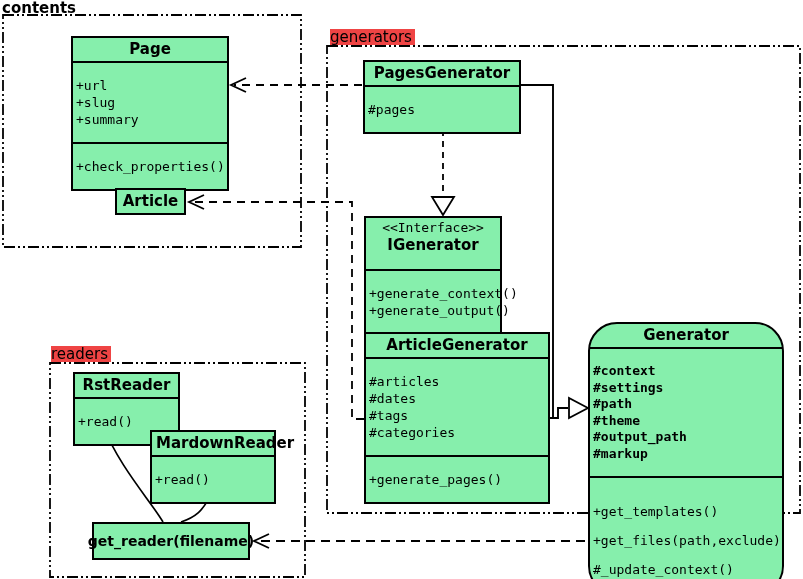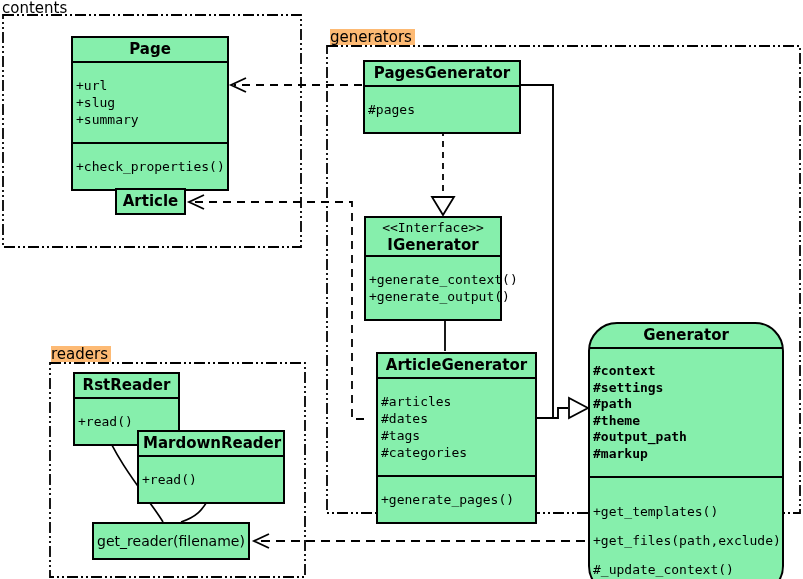--- a/index.html
+++ b/index.html
@@ -4,40 +4,40 @@
 <style>
   html,body{margin:0;padding:0;background:#fff;}
   .stage{
     position:relative;width:803px;height:579px;background:#ffffff;
     font-family:"DejaVu Sans",sans-serif;color:#000;overflow:hidden;
   }
   .stage svg{position:absolute;left:0;top:0;}
   
   .pkg-label{
     position:absolute;font:15px "DejaVu Sans",sans-serif;line-height:16px;
-    background:#fdba74;padding:0 3px 0 0;white-space:nowrap;
+    background:#ef4444;padding:0 3px 0 0;white-space:nowrap;
   }
-  .pkg-label.nobg{background:transparent;}
+  .pkg-label.nobg{background:transparent;font-weight:bold;}
   
   .cbox{
     position:absolute;box-sizing:border-box;background:#86efac;
     border:2px solid #000;
   }
   .ctitle{
     font:bold 15px "DejaVu Sans",sans-serif;line-height:19px;text-align:center;
     padding:2px 4px;border-bottom:2px solid #000;white-space:nowrap;
   }
   .ctitle.noline{border-bottom:none;}
   .stereo{
     font:13px "DejaVu Sans Mono",monospace;line-height:16px;text-align:center;
     padding-top:2px;white-space:pre;
   }
   .stereo-name{
     font:bold 15px "DejaVu Sans",sans-serif;line-height:19px;text-align:center;
-    padding-bottom:0;white-space:nowrap;
+    padding-bottom:14px;white-space:nowrap;
   }
   .t-sep{border-bottom:2px solid #000;}
   .csec{padding:14px 0;}
   .csec.sep{border-bottom:2px solid #000;}
   .mem{
     font:13px "DejaVu Sans Mono",monospace;line-height:17px;
     padding:0 3px;white-space:pre;
   }
   .gen-attrs .mem{line-height:16.5px;font-weight:bold;}
   .gen-methods .mem{line-height:19px;margin-top:10px;}
@@ -124,21 +124,21 @@
     <div class="t-sep">
       <div class="stereo">&lt;&lt;Interface&gt;&gt;</div>
       <div class="stereo-name">IGenerator</div>
     </div>
     <div class="csec">
       <div class="mem">+generate_context()</div>
       <div class="mem">+generate_output()</div>
     </div>
   </div>
 
-  <div class="cbox" style="left:364px;top:352px;width:161px;margin-left:12px;">
+  <div class="cbox" style="left:364px;top:332px;width:186px;">
     <div class="ctitle">ArticleGenerator</div>
     <div class="csec sep">
       <div class="mem">#articles</div>
       <div class="mem">#dates</div>
       <div class="mem">#tags</div>
       <div class="mem">#categories</div>
     </div>
     <div class="csec">
       <div class="mem">+generate_pages()</div>
     </div>
@@ -161,24 +161,24 @@
     </div>
   </div>
 
   <div class="cbox" style="left:73px;top:372px;width:107px;">
     <div class="ctitle">RstReader</div>
     <div class="csec">
       <div class="mem">+read()</div>
     </div>
   </div>
 
-  <div class="cbox" style="left:137px;top:430px;width:148px;">
+  <div class="cbox" style="left:150px;top:430px;width:126px;">
     <div class="ctitle">MardownReader</div>
     <div class="csec">
       <div class="mem">+read()</div>
     </div>
   </div>
 
-  <div class="cbox fnbox" style="left:92px;top:522px;width:158px;height:38px;">
+  <div class="cbox fnbox" style="left:92px;top:522px;width:158px;height:38px;font-weight:bold;">
     <span>get_reader(filename)</span>
   </div>
 
 </div>
 
 </body></html>

